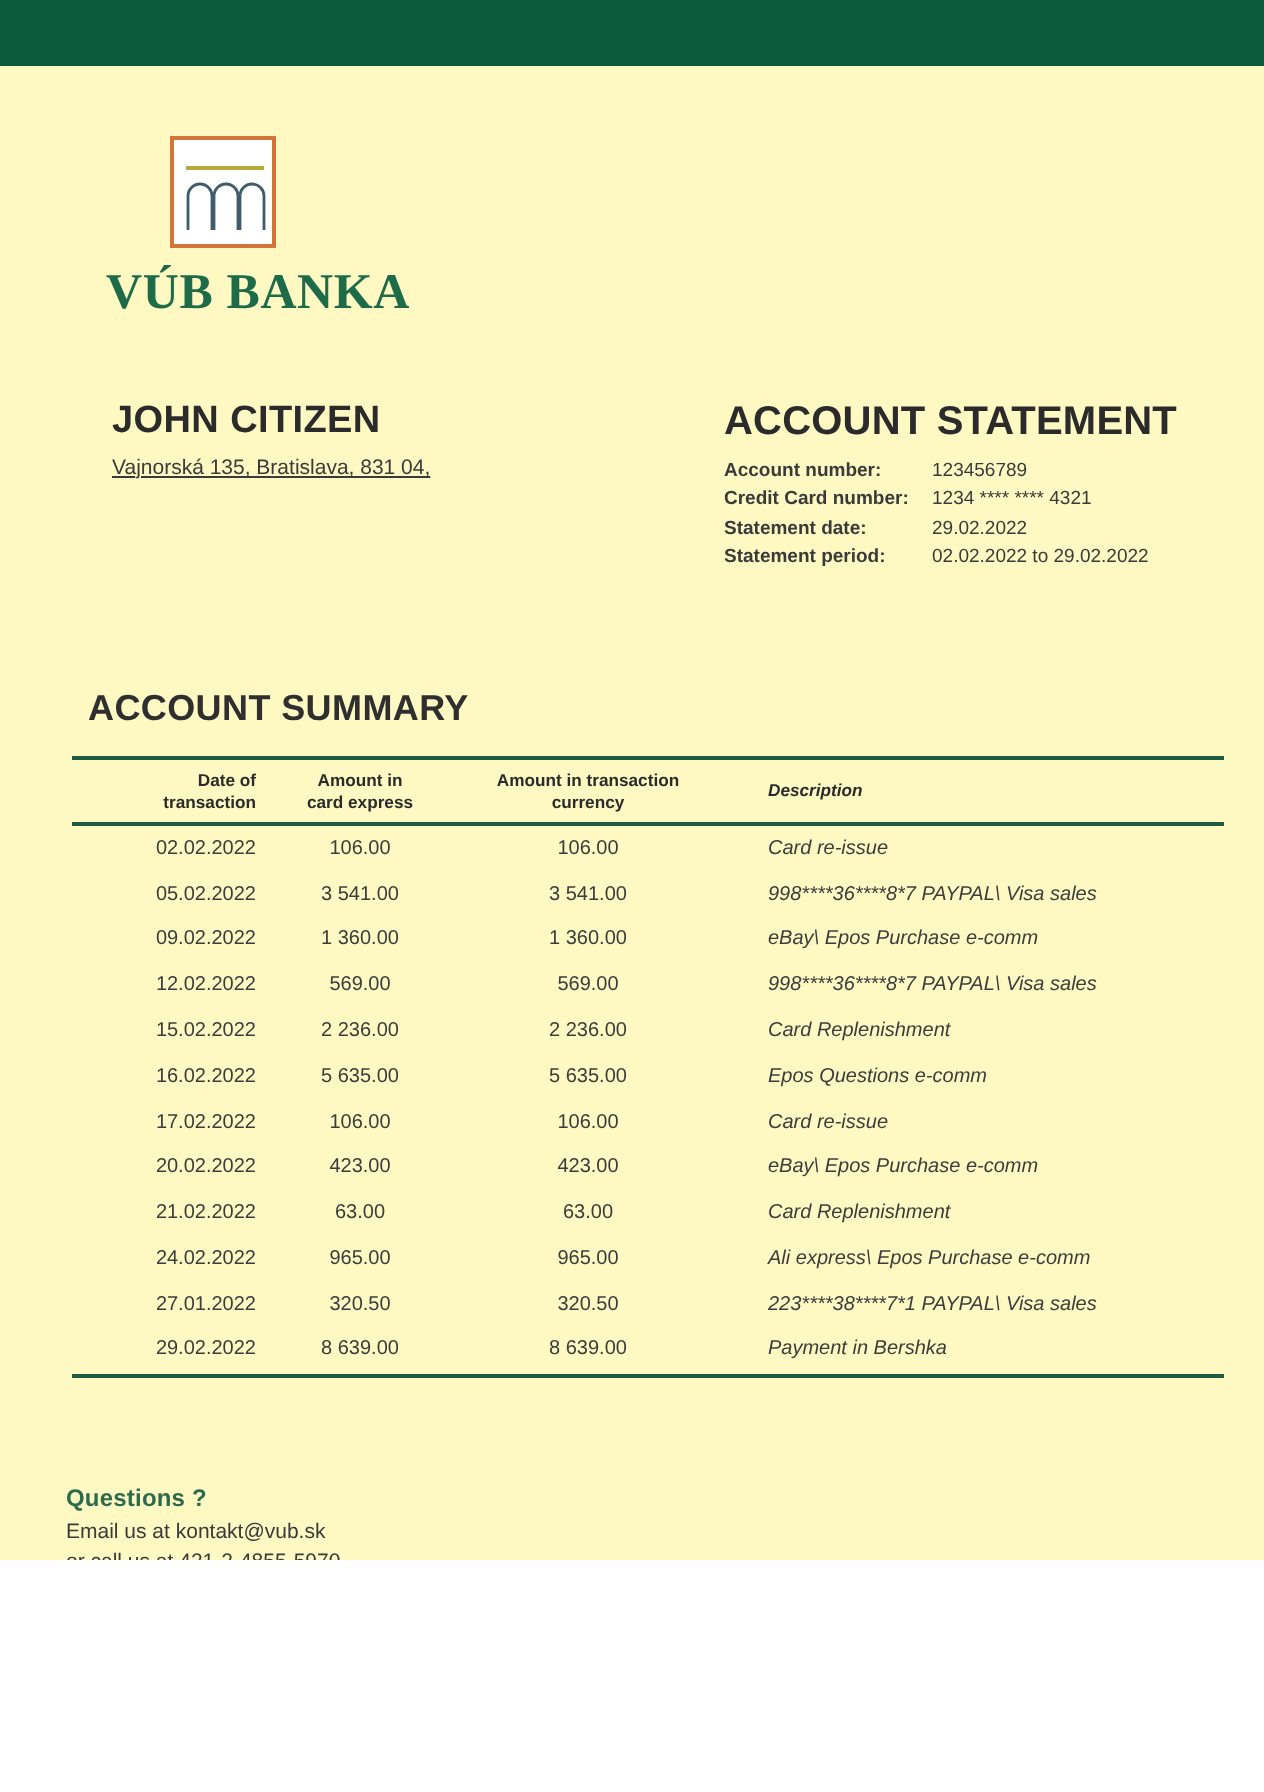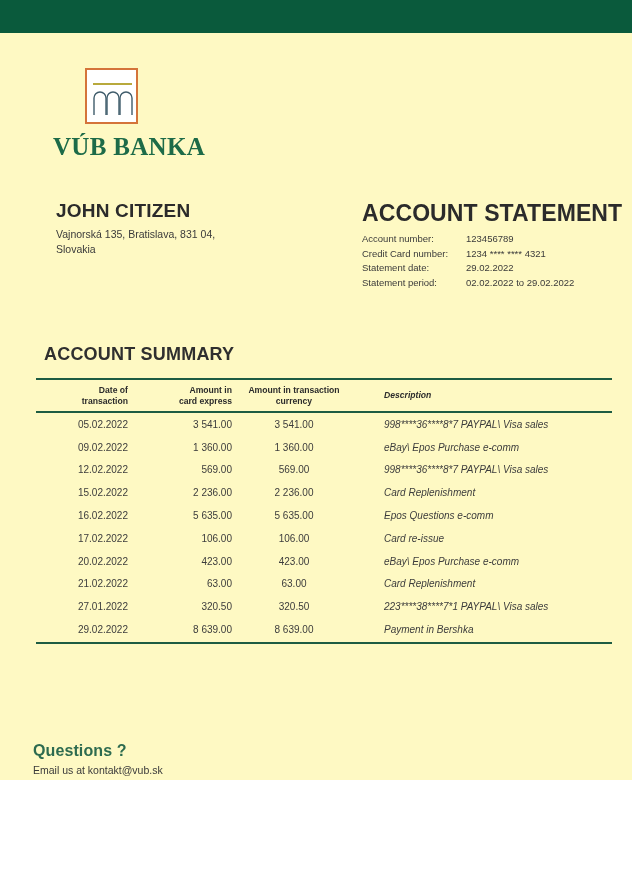--- a/index.html
+++ b/index.html
@@ -81,50 +81,51 @@
     font-weight: 700;
     color: #2b2b2b;
     letter-spacing: 0.2px;
     line-height: 1.15;
   }
   .customer-address {
     margin-top: 5px;
     font-size: 10.5px;
     color: #3a3a3a;
     line-height: 1.45;
+    text-decoration: underline;
   }
 
   
   .statement {
     position: absolute;
     top: 200px;
     left: 362px;
     width: 250px;
   }
   .statement-title {
-    font-size: 23px;
+    font-size: 20px;
     font-weight: 700;
     color: #2b2b2b;
     letter-spacing: 0.1px;
     line-height: 1.15;
     white-space: nowrap;
   }
   .statement-rows {
     margin-top: 6px;
   }
   .statement-row {
     display: flex;
     font-size: 9.5px;
     color: #3a3a3a;
     line-height: 1.52;
   }
   .statement-row .lbl {
     width: 104px;
     flex: 0 0 104px;
-    font-weight: 400;
+    font-weight: 700;
   }
   .statement-row .val {
     white-space: nowrap;
   }
 
   
   .summary-title {
     position: absolute;
     top: 344px;
     left: 44px;
@@ -157,33 +158,33 @@
     font-size: 10px;
     color: #3c3c3c;
     padding: 5.4px 0;
     line-height: 1.2;
   }
   table.txn tbody tr:last-child td {
     border-bottom: 2px solid #1d5c42;
     padding-bottom: 6px;
   }
   .col-date   { width: 92px;  text-align: right; }
-  .col-card   { width: 104px; text-align: right; }
+  .col-card   { width: 104px; text-align: center; }
   .col-txn    { width: 124px; text-align: center; }
   .col-desc   { text-align: left; padding-left: 28px !important; font-style: italic; }
 
   
   .questions {
     position: absolute;
     top: 742px;
     left: 33px;
     width: 300px;
   }
   .questions-title {
-    font-size: 16px;
+    font-size: 12px;
     font-weight: 700;
     color: #2d6b4f;
     letter-spacing: 0.1px;
   }
   .questions-body {
     margin-top: 3px;
     font-size: 10.5px;
     color: #3a3a3a;
     line-height: 1.42;
   }
@@ -234,21 +235,20 @@
         <path d="M27 26 L27 9 A6 6 0 0 1 39 9 L39 26" fill="none" stroke="#3f5c6b" stroke-width="1.4"></path>
       </svg>
     </div>
     <div class="logo-wordmark">VÚB BANKA</div>
   </div>
 
   <div class="customer">
     <div class="customer-name">JOHN CITIZEN</div>
     <div class="customer-address">
       <div>Vajnorská 135, Bratislava, 831 04,</div>
-      <div>Slovakia</div>
     </div>
   </div>
 
   <div class="statement">
     <div class="statement-title">ACCOUNT STATEMENT</div>
     <div class="statement-rows">
       <div class="statement-row">
         <span class="lbl">Account number:</span>
         <span class="val">123456789</span>
       </div>
@@ -285,20 +285,26 @@
             <div>Amount in transaction</div>
             <div>currency</div>
           </th>
           <th class="col-desc">
             <div>Description</div>
           </th>
         </tr>
       </thead>
       <tbody id="txn-body">
           <tr>
+            <td class="col-date">02.02.2022</td>
+            <td class="col-card">106.00</td>
+            <td class="col-txn">106.00</td>
+            <td class="col-desc">Card re-issue</td>
+          </tr>
+          <tr>
             <td class="col-date">05.02.2022</td>
             <td class="col-card">3 541.00</td>
             <td class="col-txn">3 541.00</td>
             <td class="col-desc">998****36****8*7 PAYPAL\ Visa sales</td>
           </tr>
           <tr>
             <td class="col-date">09.02.2022</td>
             <td class="col-card">1 360.00</td>
             <td class="col-txn">1 360.00</td>
             <td class="col-desc">eBay\ Epos Purchase e-comm</td>
@@ -331,20 +337,26 @@
             <td class="col-date">20.02.2022</td>
             <td class="col-card">423.00</td>
             <td class="col-txn">423.00</td>
             <td class="col-desc">eBay\ Epos Purchase e-comm</td>
           </tr>
           <tr>
             <td class="col-date">21.02.2022</td>
             <td class="col-card">63.00</td>
             <td class="col-txn">63.00</td>
             <td class="col-desc">Card Replenishment</td>
+          </tr>
+          <tr>
+            <td class="col-date">24.02.2022</td>
+            <td class="col-card">965.00</td>
+            <td class="col-txn">965.00</td>
+            <td class="col-desc">Ali express\ Epos Purchase e-comm</td>
           </tr>
           <tr>
             <td class="col-date">27.01.2022</td>
             <td class="col-card">320.50</td>
             <td class="col-txn">320.50</td>
             <td class="col-desc">223****38****7*1 PAYPAL\ Visa sales</td>
           </tr>
           <tr>
             <td class="col-date">29.02.2022</td>
             <td class="col-card">8 639.00</td>

